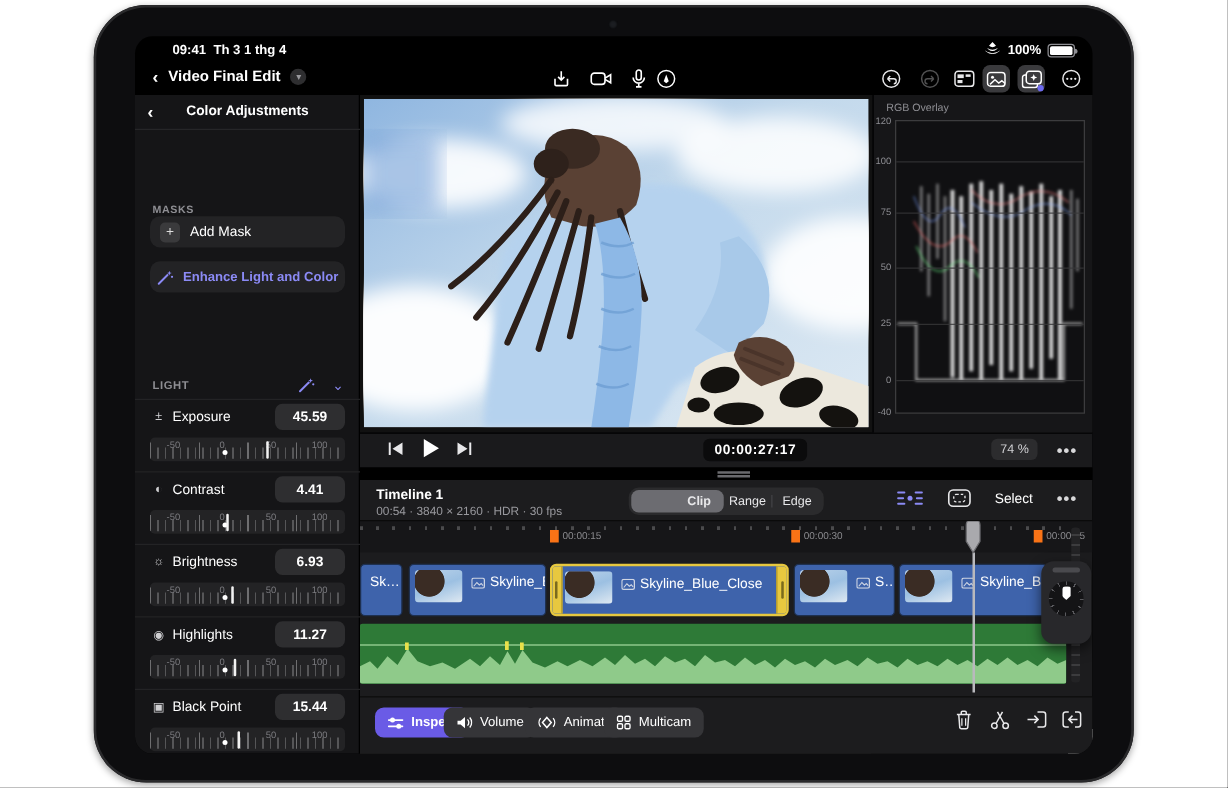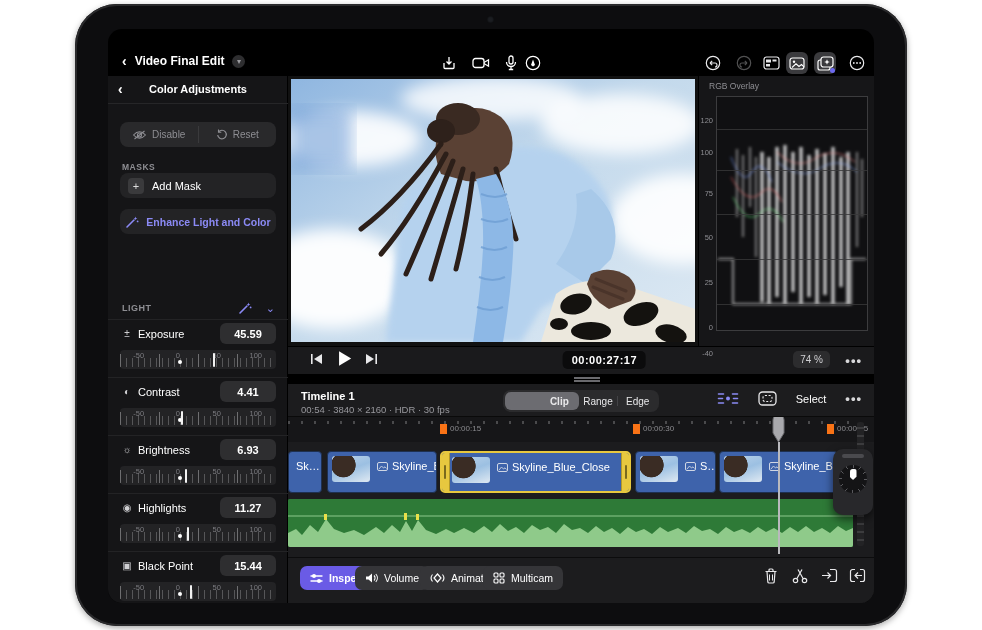--- a/index.html
+++ b/index.html
@@ -59,21 +59,21 @@
   #transport{position:absolute;left:180px;top:317px;width:586px;height:28px;background:#1a1a1c;border-top:1px solid #000;}
   .tr-ico{position:absolute;top:5px;}
   #timecode{position:absolute;left:50%;top:4px;transform:translateX(-22%);background:#0b0b0c;border-radius:5px;padding:3px 9px;font-size:11px;font-weight:bold;letter-spacing:.5px;}
   #zoompct{position:absolute;right:44px;top:4px;background:#2c2c2e;border-radius:5px;padding:3px 7px;font-size:10px;color:#d0d0d3;}
   .dots3{color:#d8d8da;font-size:13px;font-weight:bold;letter-spacing:1px;}
   #tr-dots{position:absolute;right:12px;top:6px;}
   
   #scope{position:absolute;left:590px;top:47px;width:176px;height:270px;background:#161618;border-left:1px solid #000;}
   #scope-title{position:absolute;left:10px;top:5px;font-size:8.5px;color:#8e8e93;}
   #scope-box{position:absolute;left:17px;top:20px;width:152px;height:235px;border:1px solid #3c3c3e;background:#101012;}
-  .ax{position:absolute;right:161px;font-size:7.5px;color:#8e8e93;text-align:right;width:16px;margin-top:24px;}
+  .ax{position:absolute;right:161px;font-size:7.5px;color:#8e8e93;text-align:right;width:16px;}
   .grid{position:absolute;left:0;right:0;height:1px;background:#38383a;opacity:.8;}
   
   #tl-gap{position:absolute;left:180px;top:345px;width:586px;height:10px;background:#000;}
   #drag-handle{position:absolute;left:466px;top:348px;width:26px;height:5px;border-top:2px solid #6a6a6e;border-bottom:2px solid #6a6a6e;}
   #timeline{position:absolute;left:180px;top:355px;width:586px;height:219px;background:#1c1c1e;}
   #tl-name{position:absolute;left:13px;top:6px;font-size:11px;font-weight:bold;}
   #tl-meta{position:absolute;left:13px;top:20px;font-size:9.5px;color:#98989d;}
   #seg{position:absolute;left:215px;top:6px;width:156px;height:22px;background:#2b2b2d;border-radius:8px;display:flex;padding:2px;}
   .segit{flex:1;display:flex;align-items:center;justify-content:center;font-size:10px;color:#e8e8ea;border-radius:6px;position:relative;}
   .segit.sel{background:#6c6c71;font-weight:bold;padding-left:35px;}
@@ -118,20 +118,38 @@
   .br-ico{position:absolute;top:10px;}
   #corner-swipe{position:absolute;right:-2px;bottom:-2px;width:22px;height:22px;border:2.5px solid #fff;border-radius:0 0 12px 0;border-top:none;border-left:none;z-index:9;}
 </style>
 </head>
 <body>
 
 <div id="device">
   <div id="cam"></div>
   <div id="screen">
 
+    <div id="statusbar">
+      <div class="st-left">
+        <span>09:41</span>&nbsp;
+        <span>Th 3 1 thg 4</span>
+      </div>
+      <div class="st-right">
+        <span>
+          <svg width="14" height="11" viewBox="0 0 14 11">
+              <path d="M7 9.5 L4.2 6.4 A4.4 4.4 0 0 1 9.8 6.4 Z M2.6 4.8 A6.8 6.8 0 0 1 11.4 4.8 L10.2 3.4 A5.2 5.2 0 0 0 3.8 3.4 Z M.8 2.8 A9.4 9.4 0 0 1 13.2 2.8 L12 1.6 A7.8 7.8 0 0 0 2 1.6 Z" fill="#fff" transform="scale(1,-1) translate(0,-10)"></path>
+            </svg>
+        </span>
+        <span>100%</span>
+        <span class="batt">
+            <i></i>
+            <b></b>
+          </span>
+      </div>
+    </div>
 
     <div id="toolbar">
       <div id="title-row">
         <span class="chev">‹</span>
         <span id="proj-title">Video Final Edit</span>
         <span class="badge-down">▾</span>
       </div>
       <div class="tb-ico" style="left:330px">
         <svg width="16" height="16" viewBox="0 0 16 16" fill="none" stroke="#fff" stroke-width="1.3">
             <path d="M8 2 v7 M5.5 6.5 L8 9 L10.5 6.5"></path>
@@ -198,38 +216,20 @@
             <circle cx="8" cy="8" r=".9" fill="#e8e8ea" stroke="none"></circle>
             <circle cx="11.2" cy="8" r=".9" fill="#e8e8ea" stroke="none"></circle>
           </svg>
       </div>
     </div>
 
     <div id="leftpanel">
       <div id="cp-head">
         <span id="cp-back" class="chev">‹</span>
         <div id="cp-title">Color Adjustments</div>
-      </div>
-      <div class="pillrow">
-        <div class="half">
-          <svg width="15" height="10" viewBox="0 0 15 10" fill="none" stroke="#8e8e93" stroke-width="1.1">
-              <path d="M1.5 5 Q7.5 -1.5 13.5 5 Q7.5 11.5 1.5 5 Z"></path>
-              <circle cx="7.5" cy="5" r="2"></circle>
-              <path d="M2.5 9 L12.5 1"></path>
-            </svg>
-          <span>Disable</span>
-        </div>
-        <div class="sep"></div>
-        <div class="half">
-          <svg width="12" height="12" viewBox="0 0 12 12" fill="none" stroke="#8e8e93" stroke-width="1.2">
-              <path d="M2.5 3 A4.3 4.3 0 1 1 1.7 6"></path>
-              <path d="M2.5 .5 v2.8 h2.8" stroke-width="1.1"></path>
-            </svg>
-          <span>Reset</span>
-        </div>
       </div>
       <div class="seclabel" style="top:86px">MASKS</div>
       <div class="bigbtn" style="top:97px">
         <span class="plusbox">+</span>
         <span>Add Mask</span>
       </div>
       <div class="bigbtn" id="enhance" style="top:133px">
         <svg width="14" height="14" viewBox="0 0 14 14">
             <path d="M2 12 L9 5" stroke="#8b8af5" stroke-width="1.6" stroke-linecap="round"></path>
             <path d="M10.5 1.5 l.5 1.4 1.4 .5 -1.4 .5 -.5 1.4 -.5 -1.4 -1.4 -.5 1.4 -.5 Z" fill="#8b8af5"></path>

